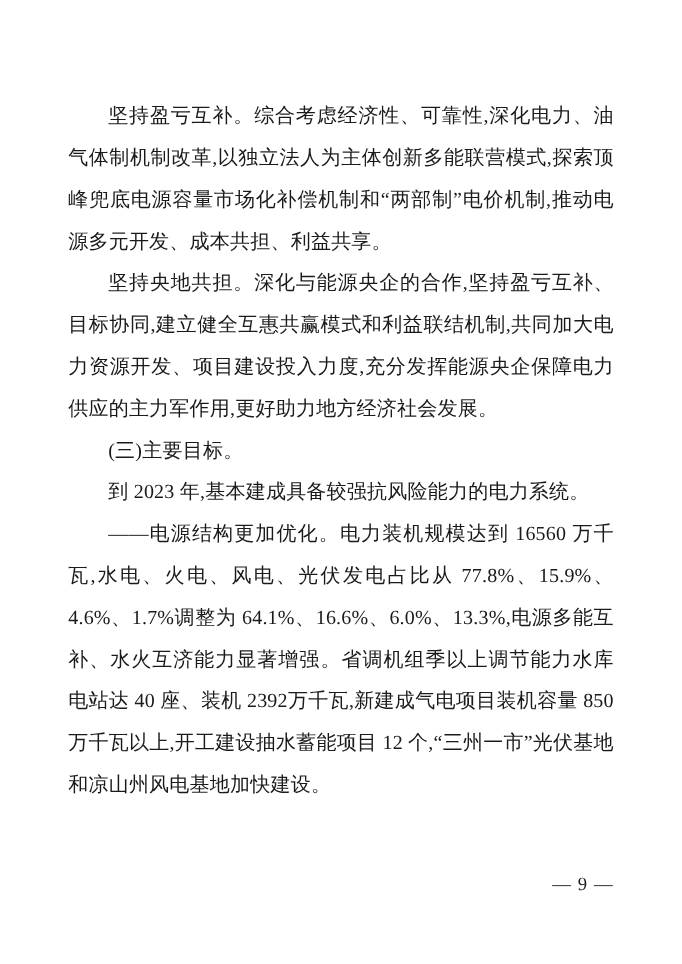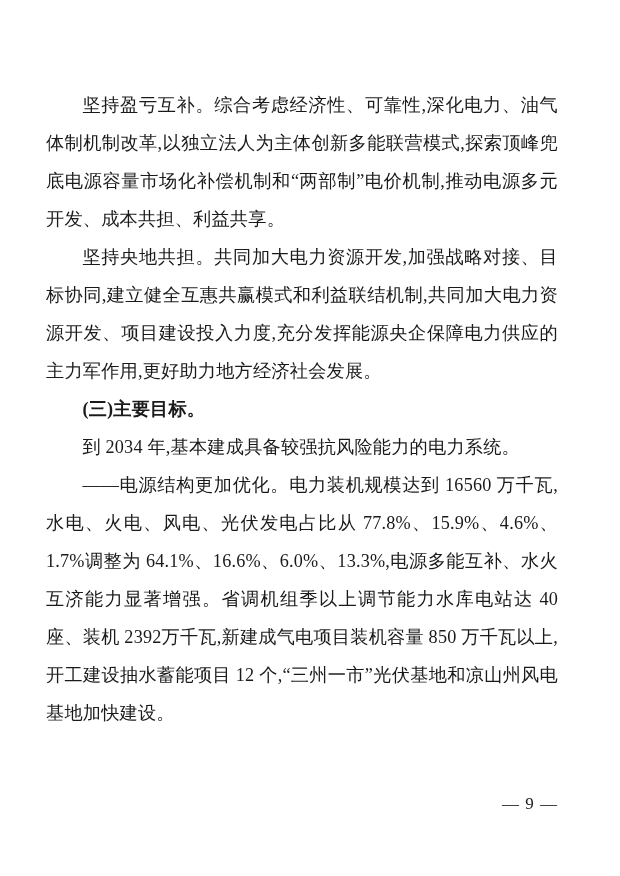--- a/index.html
+++ b/index.html
@@ -12,21 +12,21 @@
     background: #ffffff;
     font-family: "Liberation Serif", "DejaVu Serif", serif;
     color: #1a1a1a;
     overflow: hidden;
   }
   .page {
     position: relative;
     width: 620px;
     height: 876px;
     box-sizing: border-box;
-    padding: 86px 62px 0 46px;
+    padding: 86px 62px 0 62px;
   }
   .body-text p {
     margin: 0 0 0 0;
     font-size: 18.2px;
     line-height: 38px;
     text-align: justify;
     text-justify: inter-ideograph;
     letter-spacing: 0.2px;
     text-indent: 2em;
   }
@@ -37,29 +37,29 @@
     position: absolute;
     left: 0;
     right: 62px;
     bottom: 62px;
     text-align: right;
     font-size: 17px;
     letter-spacing: 1px;
     color: #1a1a1a;
   }
   .heading-para {
-    font-weight: bold;
+    font-weight: normal;
   }
 </style>
 </head>
 <body>
 
 <div class="page">
   <div class="body-text">
     <p>坚持盈亏互补。综合考虑经济性、可靠性,深化电力、油气体制机制改革,以独立法人为主体创新多能联营模式,探索顶峰兜底电源容量市场化补偿机制和“两部制”电价机制,推动电源多元开发、成本共担、利益共享。</p>
-    <p>坚持央地共担。共同加大电力资源开发,加强战略对接、目标协同,建立健全互惠共赢模式和利益联结机制,共同加大电力资源开发、项目建设投入力度,充分发挥能源央企保障电力供应的主力军作用,更好助力地方经济社会发展。</p>
+    <p>坚持央地共担。深化与能源央企的合作,坚持盈亏互补、目标协同,建立健全互惠共赢模式和利益联结机制,共同加大电力资源开发、项目建设投入力度,充分发挥能源央企保障电力供应的主力军作用,更好助力地方经济社会发展。</p>
     <p class="heading-para">(三)主要目标。</p>
-    <p>到 2034 年,基本建成具备较强抗风险能力的电力系统。</p>
+    <p>到 2023 年,基本建成具备较强抗风险能力的电力系统。</p>
     <p class="dash-para">——电源结构更加优化。电力装机规模达到 16560 万千瓦,水电、火电、风电、光伏发电占比从 77.8%、15.9%、4.6%、1.7%调整为 64.1%、16.6%、6.0%、13.3%,电源多能互补、水火互济能力显著增强。省调机组季以上调节能力水库电站达 40 座、装机 2392万千瓦,新建成气电项目装机容量 850 万千瓦以上,开工建设抽水蓄能项目 12 个,“三州一市”光伏基地和凉山州风电基地加快建设。</p>
 
   </div>
   <div class="page-number">— 9 —</div>
 </div>
 
 </body></html>

